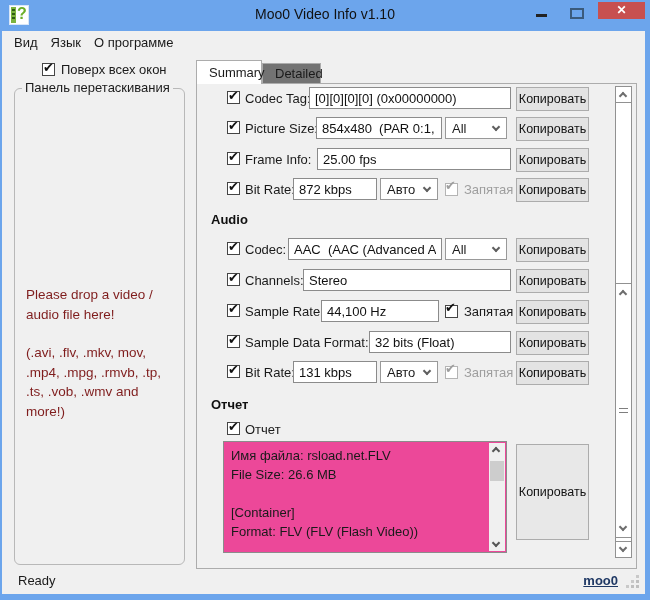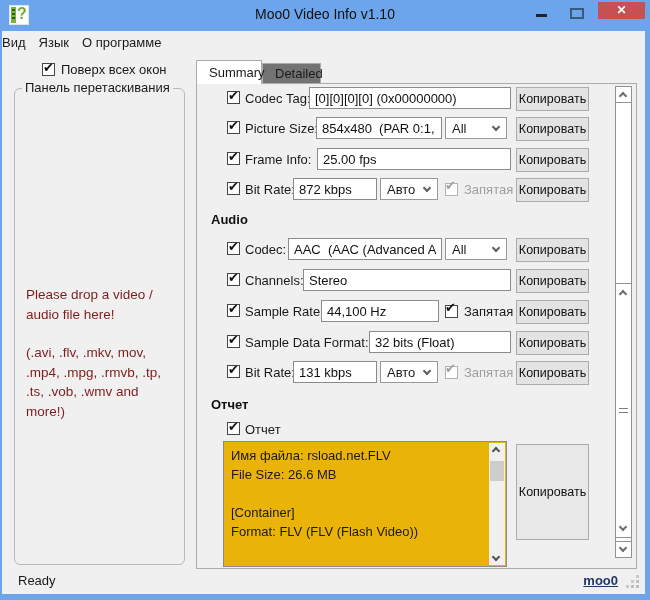--- a/index.html
+++ b/index.html
@@ -16,21 +16,21 @@
   .icon-strip{ position:absolute; left:1px; top:1px; width:5px; height:16px; background:#7cb33e; }
   .icon-strip i{ display:block; width:3px; height:2px; background:#2e5b12; margin:2px auto 0; }
   .icon-q{ position:absolute; left:7px; top:-1px; color:#6aae2a; font-weight:bold; font-size:16px; }
   .win-title{ position:absolute; left:0; right:0; top:6px; text-align:center; font-size:14px; color:#111; }
   .cap-min{ position:absolute; right:103px; top:14px; width:11px; height:3px; background:#222; }
   .cap-max{ position:absolute; right:66px; top:8px; width:14px; height:11px; border:2px solid #3a5a7c; }
   .cap-close{ position:absolute; right:5px; top:2px; width:47px; height:17px; background:#C75050; color:#fff;
               text-align:center; line-height:16px; font-size:12px; font-weight:bold; }
   
   .body{ position:absolute; left:2px; top:31px; width:643px; height:563px; background:#F0F0F0; }
-  .menubar{ position:absolute; left:0; top:0; right:0; height:22px; display:flex; align-items:center; padding-left:0; }
+  .menubar{ position:absolute; left:0; top:0; right:0; height:22px; display:flex; align-items:center; padding-left:12px; }
   .menu-item{ padding:2px 9px 2px 0; margin-right:4px; white-space:nowrap; }
   
   .topcb{ position:absolute; left:40px; top:31px; white-space:nowrap; }
   .cb{ position:relative; display:inline-block; width:13px; height:13px; background:#fff; border:1px solid #454545; vertical-align:-2px; }
   .cb .tick{ position:absolute; left:0px; top:-4px; font-size:13px; color:#101010; }
   .cb-label{ margin-left:6px; }
   .dis .cb{ border-color:#b4b4b4; }
   .dis .cb .tick{ color:#9e9e9e; }
   .dis .cb-label{ color:#9e9e9e; }
   .groupbox{ position:absolute; left:12px; top:57px; width:171px; height:477px; border:1px solid #b8b8b8; border-radius:6px; }
@@ -56,21 +56,21 @@
   .combo{ position:absolute; top:0; height:22px; background:#fff; border:1px solid #999; }
   .combo .ctext{ position:absolute; left:6px; top:3px; }
   .chv{ display:inline-block; width:6px; height:6px; border-right:2px solid #5f5f5f; border-bottom:2px solid #5f5f5f; }
   .chv.up{ transform:rotate(-135deg); }
   .chv.down{ transform:rotate(45deg); }
   .combo .chv{ position:absolute; right:7px; top:6px; }
   .comma{ position:absolute; left:248px; top:4px; white-space:nowrap; }
   .comma .cb{ position:static; }
   .shead{ position:absolute; left:14px; font-weight:bold; color:#101010; }
   
-  .report{ position:absolute; left:26px; top:357px; width:284px; height:126px; background:#eab308; border:1px solid #8b8b8b; }
+  .report{ position:absolute; left:26px; top:357px; width:284px; height:112px; background:#ec4899; border:1px solid #8b8b8b; }
   .rlines{ position:absolute; left:7px; top:4px; right:20px; line-height:19px; }
   .rline{ height:19px; white-space:nowrap; overflow:hidden; }
   .rsb{ position:absolute; top:1px; right:1px; bottom:1px; width:16px; background:#f0f0f0; }
   .rsb .chv{ position:absolute; left:4px; border-color:#555; }
   .rsb .chv.up{ top:5px; } .rsb .chv.down{ bottom:5px; }
   .rsb .thumb{ position:absolute; left:1px; width:14px; top:18px; height:20px; background:#cdcdcd; }
   .bigcopy{ position:absolute; left:319px; top:360px; width:73px; height:96px; background:#e8e8e8; border:1px solid #acacac;
             font-family:"Liberation Sans", sans-serif; font-size:12.5px; color:#111; }
   
   .osb{ position:absolute; left:418px; top:2px; width:17px; height:472px; background:#fff; border:1px solid #919191; }

